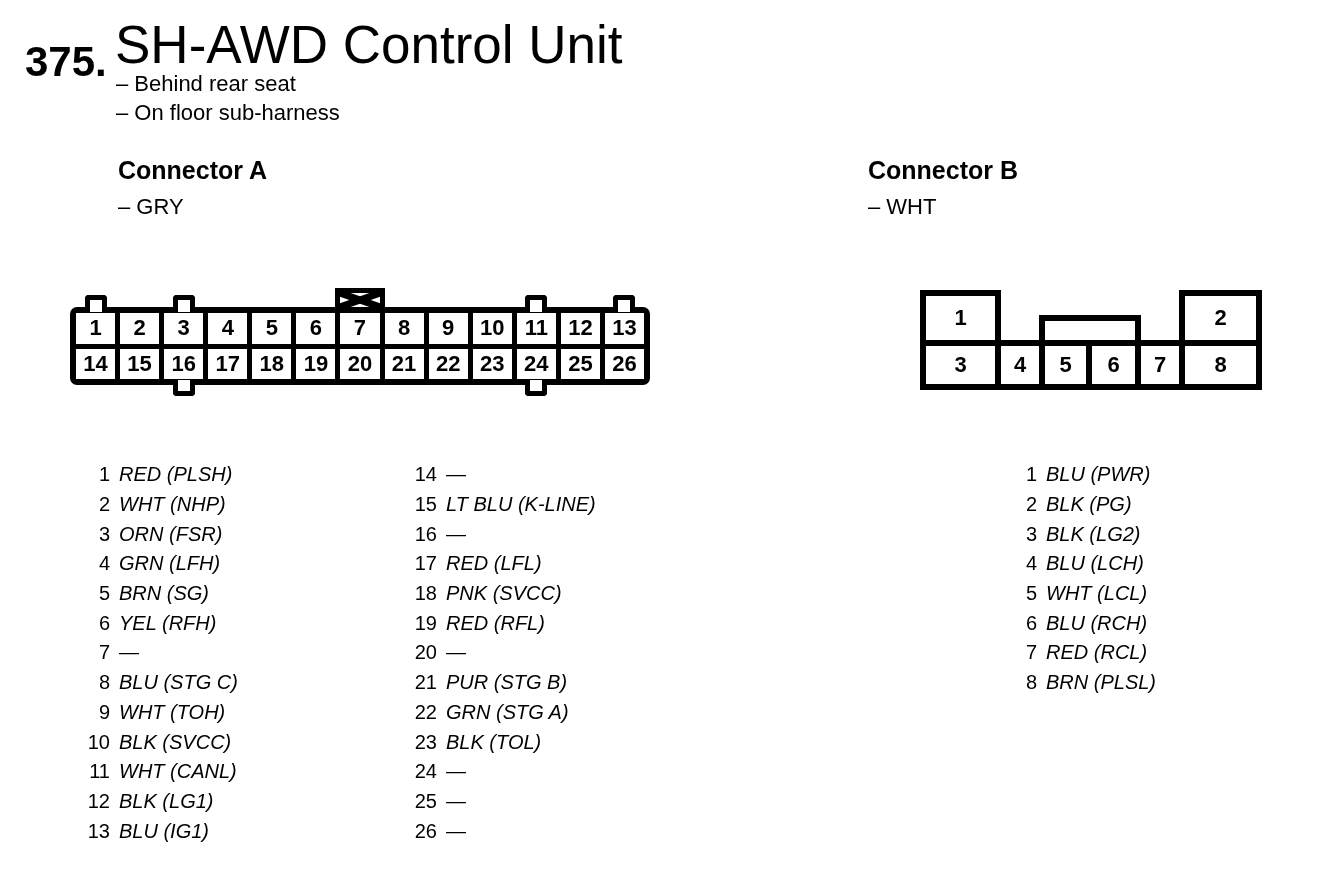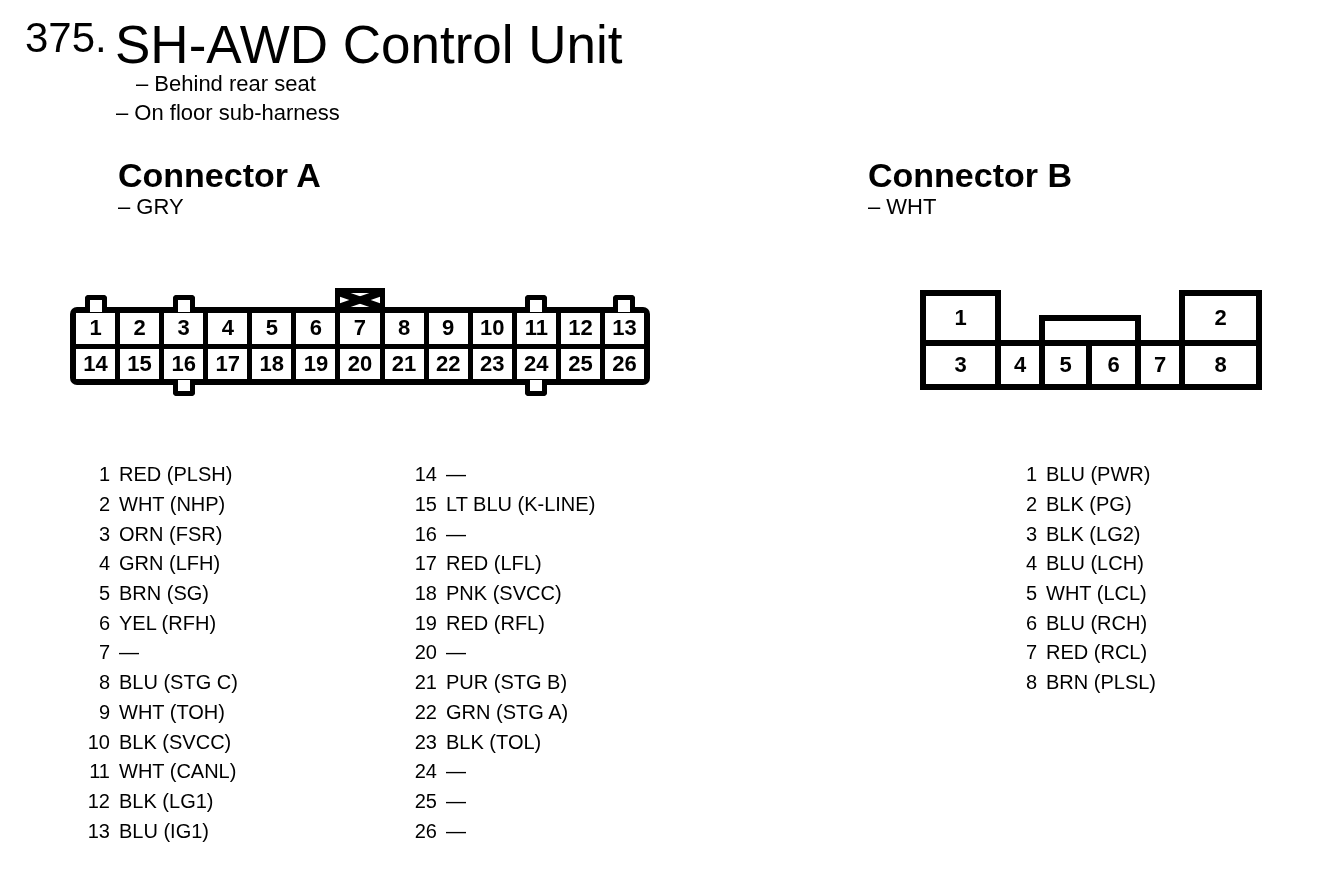--- a/index.html
+++ b/index.html
@@ -3,26 +3,26 @@
 <meta charset="utf-8">
 <style>
   html,body{margin:0;padding:0;background:#fff;}
   .page{
     position:relative;width:1328px;height:878px;background:#ffffff;
     font-family:"Liberation Sans","DejaVu Sans",sans-serif;color:#000;
     overflow:hidden;
   }
   
   .title-row{position:absolute;left:25px;top:14px;display:flex;}
-  .title-num{font-weight:normal;font-size:42px;letter-spacing:0px;width:90px;}
+  .title-num{font-weight:bold;font-size:42px;letter-spacing:0px;width:90px;margin-top:24px;}
   .title-text{font-weight:normal;font-size:53px;letter-spacing:0px;}
   .note{position:absolute;left:116px;font-size:22px;line-height:29px;}
-  .note1{top:69px;margin-left:20px;}
+  .note1{top:69px;}
   .note2{top:98px;}
-  .conn-header{position:absolute;top:156px;font-size:34px;font-weight:bold;}
+  .conn-header{position:absolute;top:156px;font-size:25px;font-weight:bold;}
   .conn-color{position:absolute;top:194px;font-size:22px;text-align:right;}
   .a-col{left:118px;}
   .b-col{left:868px;}
 
   
   .connA{position:absolute;left:70px;top:307px;width:580px;height:78px;
          background:#000;border-radius:7px;box-sizing:border-box;
          padding:6px;display:grid;grid-template-columns:repeat(13,1fr);
          grid-template-rows:1fr 1fr;gap:5px;}
   .connA .cell{background:#fff;display:flex;align-items:center;justify-content:center;
@@ -50,21 +50,21 @@
   .connB-midbox{position:absolute;left:119px;top:25px;width:102px;height:25px;
          background:#fff;border:6px solid #000;border-bottom:none;box-sizing:border-box;}
 
   
   .pin-list{position:absolute;top:460px;}
   .listA1{left:84px;}
   .listA2{left:411px;}
   .listB{left:1011px;}
   .pin-row{display:flex;align-items:center;height:29.7px;font-size:20px;}
   .pin-num{width:26px;text-align:right;margin-right:9px;flex:none;}
-  .pin-desc{white-space:nowrap;}
+  .pin-desc{white-space:nowrap;font-style:italic;}
 </style>
 </head>
 <body>
 
 <div class="page">
 
   <div class="title-row">
     <span class="title-num">375.</span>
     <span class="title-text">SH-AWD Control Unit</span>
   </div>

